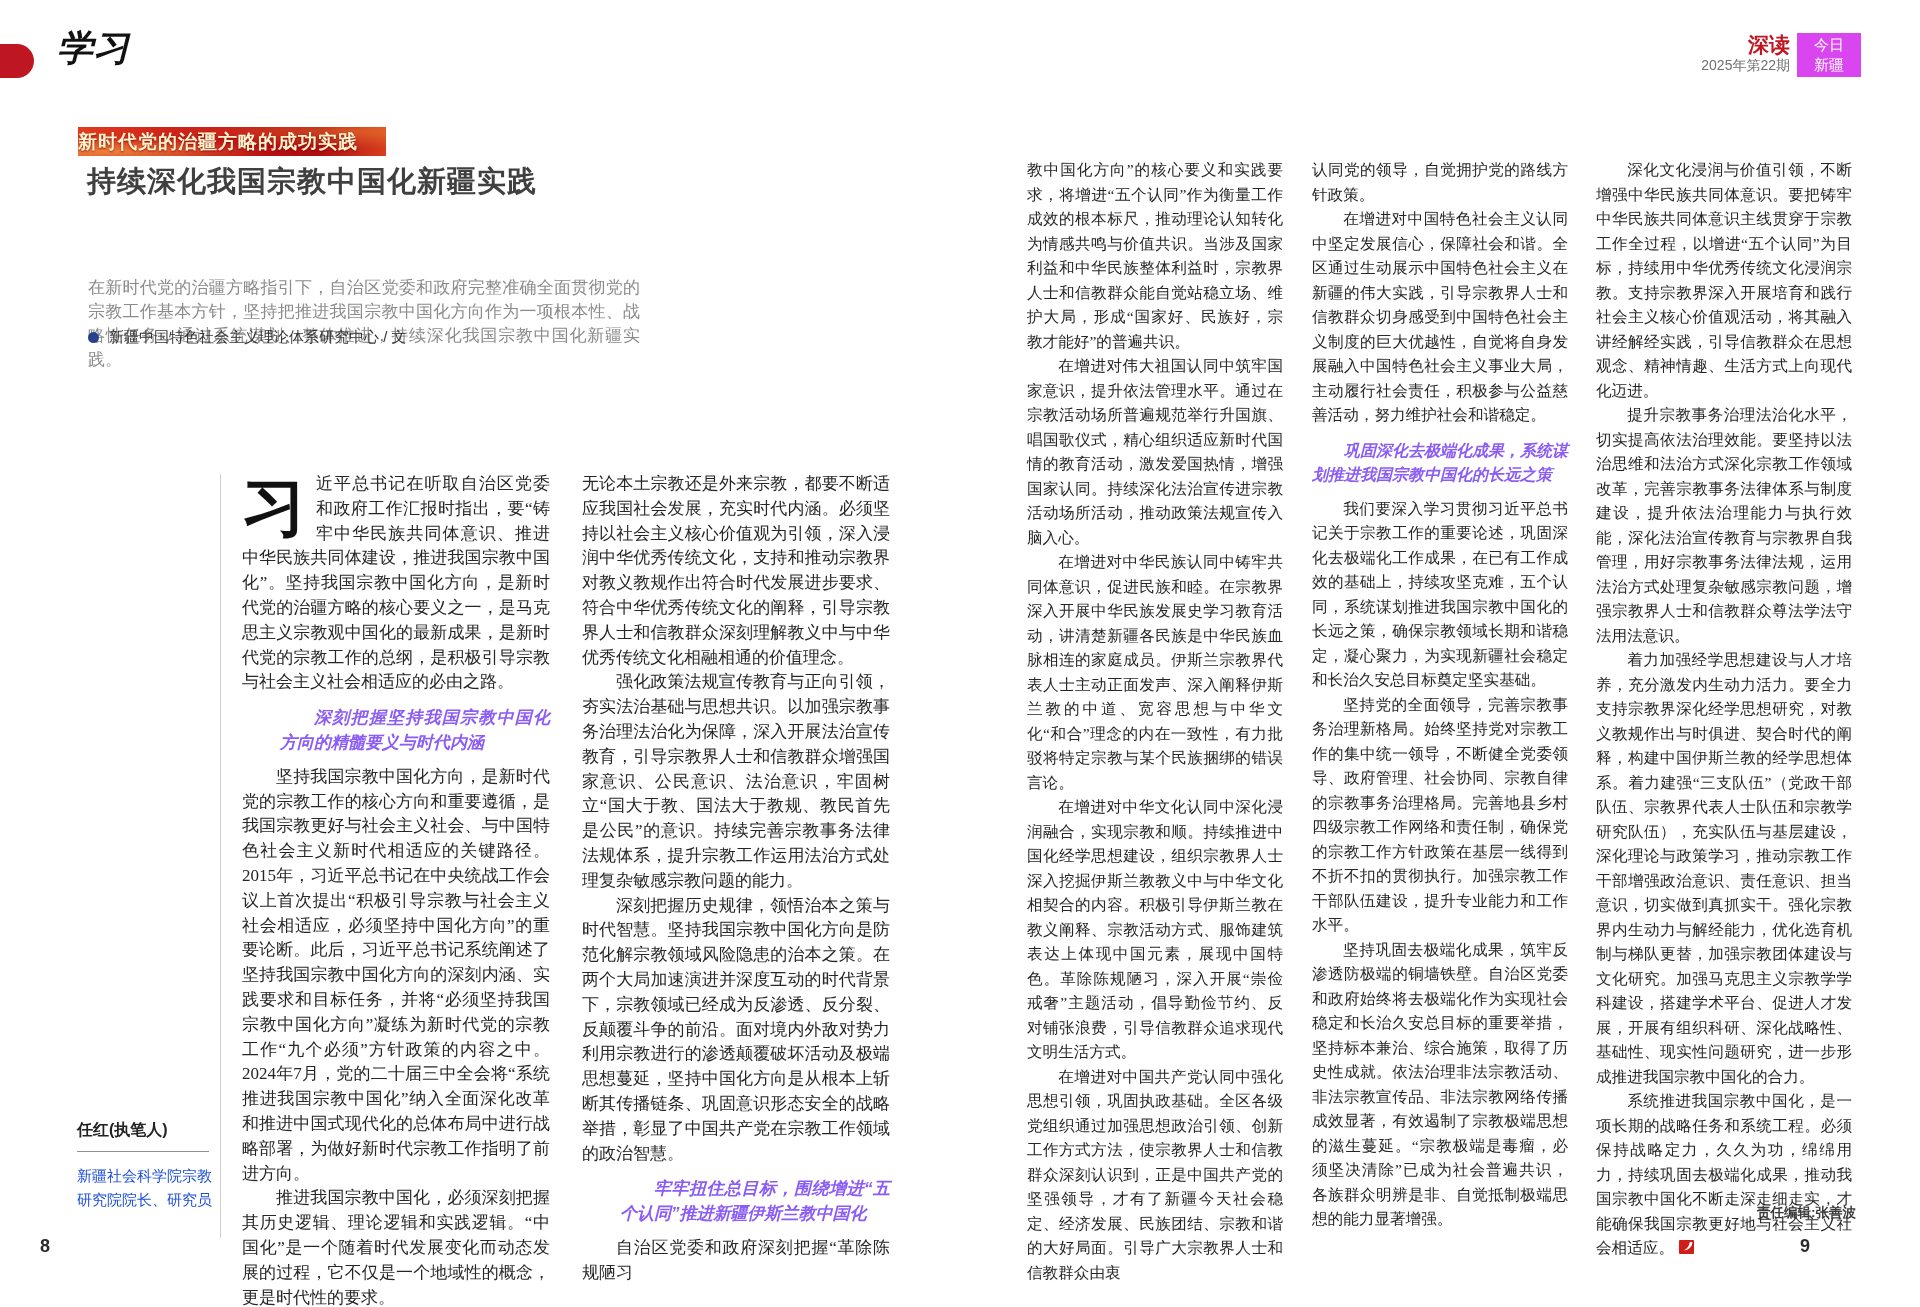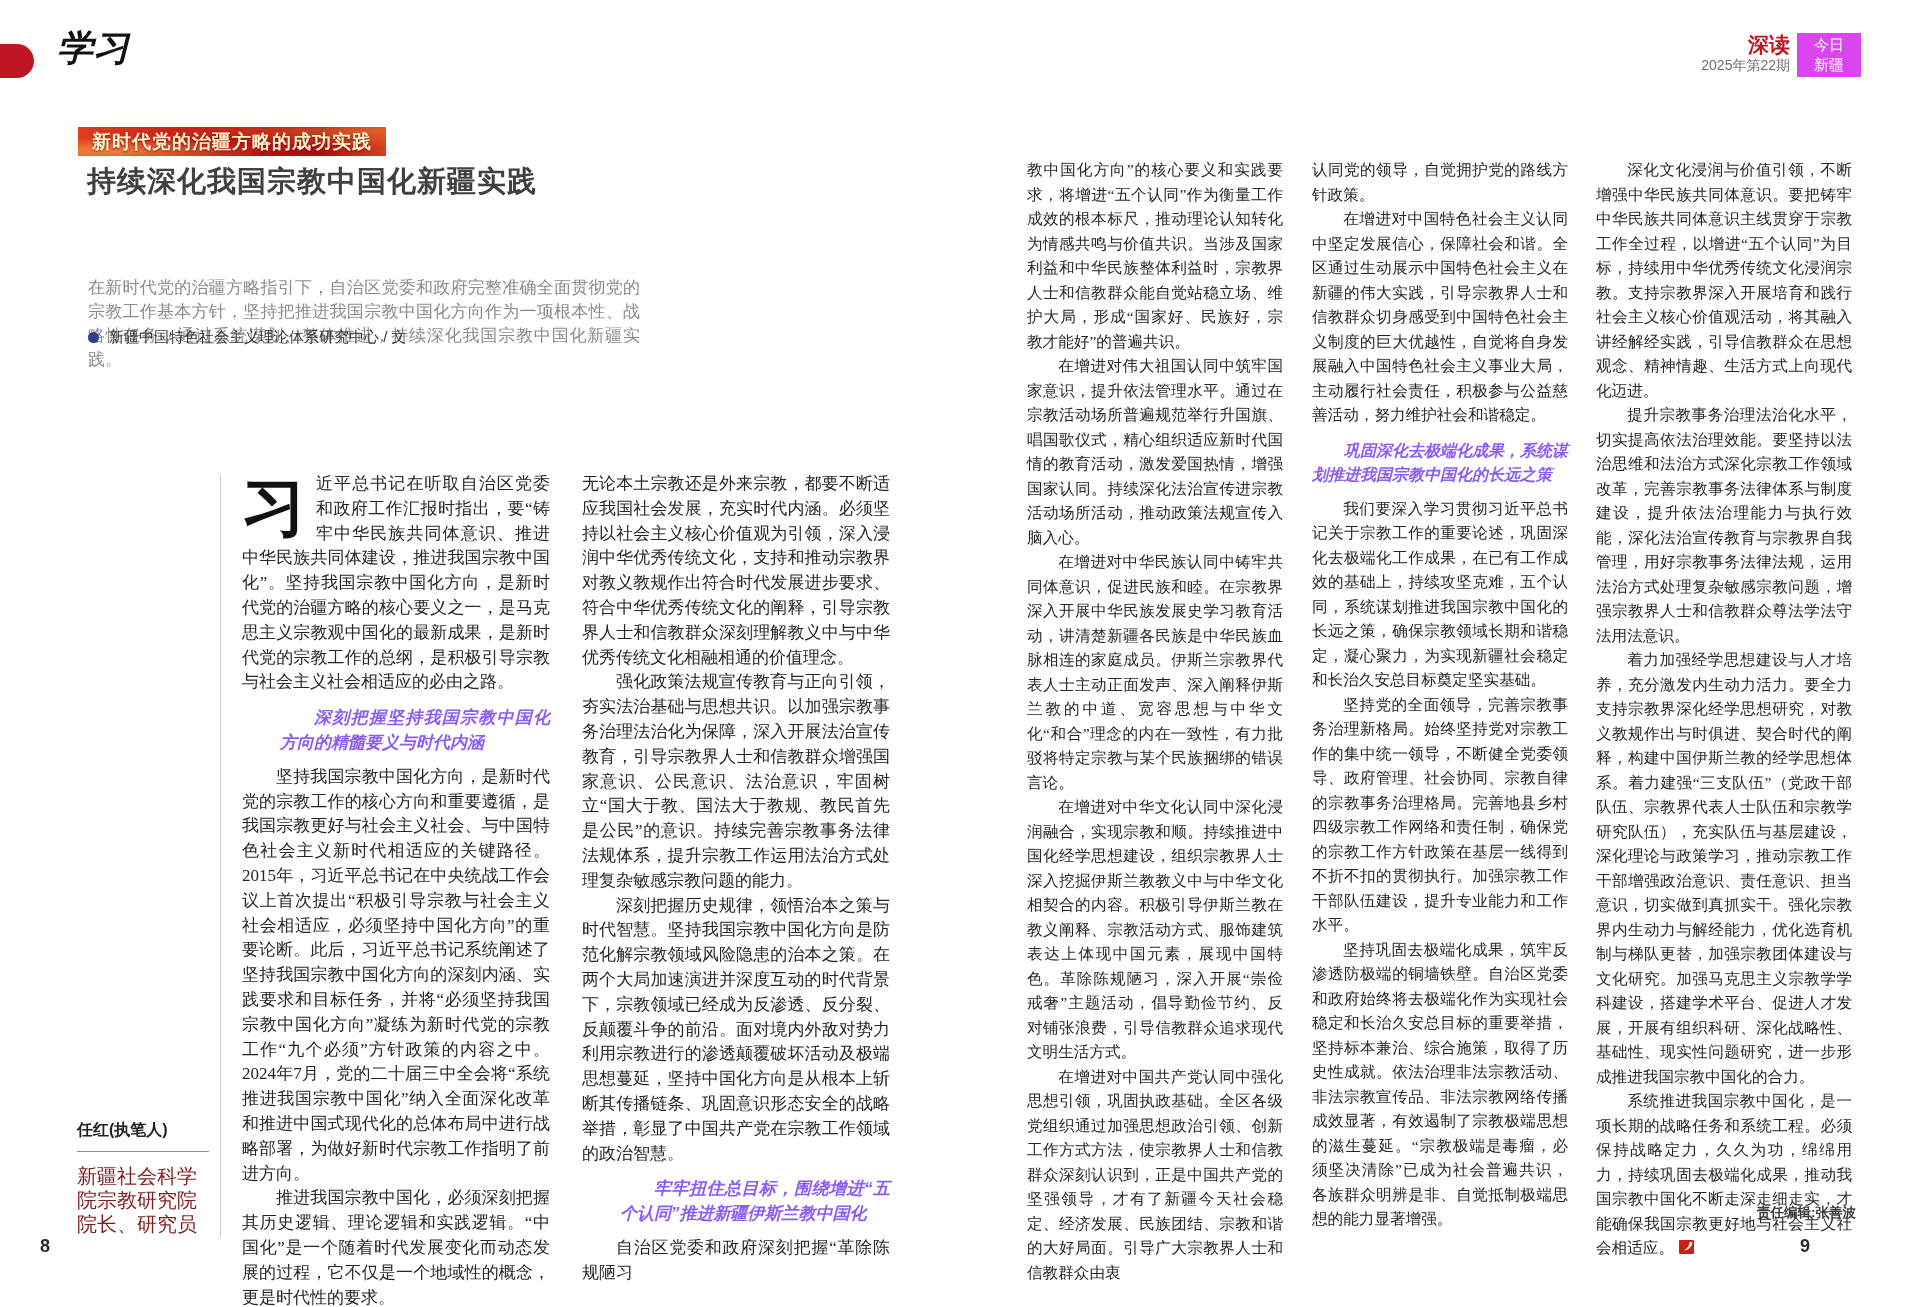--- a/index.html
+++ b/index.html
@@ -21,34 +21,34 @@
             color:#fff;text-align:center;font-family:"Liberation Serif",serif;
             font-size:15px;line-height:20px;padding-top:2px;box-sizing:border-box;}
 
   
   .kicker{left:78px;top:127px;width:308px;height:29px;
           background:
             radial-gradient(ellipse at 10% 85%, rgba(255,205,90,.5), transparent 42%),
             radial-gradient(ellipse at 88% 15%, rgba(255,170,60,.38), transparent 48%),
             linear-gradient(100deg,#e23c1f,#c01014 50%,#ae0d12 78%,#d8401e);
           color:#fdf3cd;font-weight:bold;font-size:19px;letter-spacing:1px;
-          text-align:center;line-height:29px;text-shadow:0 1px 2px rgba(110,0,0,.7);}
+          line-height:29px;text-shadow:0 1px 2px rgba(110,0,0,.7);}
   .title{left:87px;top:162px;width:600px;font-size:29px;font-weight:bold;color:#404040;
          letter-spacing:1px;}
   .summary{left:88px;top:230px;width:552px;font-size:17px;line-height:24px;
            color:#8b8b8b;text-align:justify;margin-top:46px;}
   .byline{left:88px;top:328px;font-size:15px;color:#333;}
   .byline .dot{display:inline-block;width:11px;height:11px;border-radius:50%;
                background:#27418c;margin-right:10px;vertical-align:-1px;}
 
   
   .author-box{left:77px;top:1120px;width:138px;}
   .author-name{font-size:16px;font-weight:bold;color:#222;}
   .author-rule{width:132px;height:1px;background:#8f8f8f;margin:10px 0 12px 0;}
-  .author-affil{font-size:20px;color:#7f1d1d;line-height:24px;}
+  .author-affil{font-size:15px;color:#1d4ed8;line-height:24px;}
 
   .v-divider{left:220px;top:474px;width:1px;height:764px;background:#cfcfcf;}
 
   
   .col{font-family:"Liberation Serif","DejaVu Serif",serif;color:#262626;
        text-align:justify;}
   .col-left{font-size:17px;line-height:24.8px;}
   .col-right{font-size:15.6px;line-height:24.5px;}
   .c1{left:242px;top:472px;width:308px;}
   .c2{left:582px;top:472px;width:308px;}

